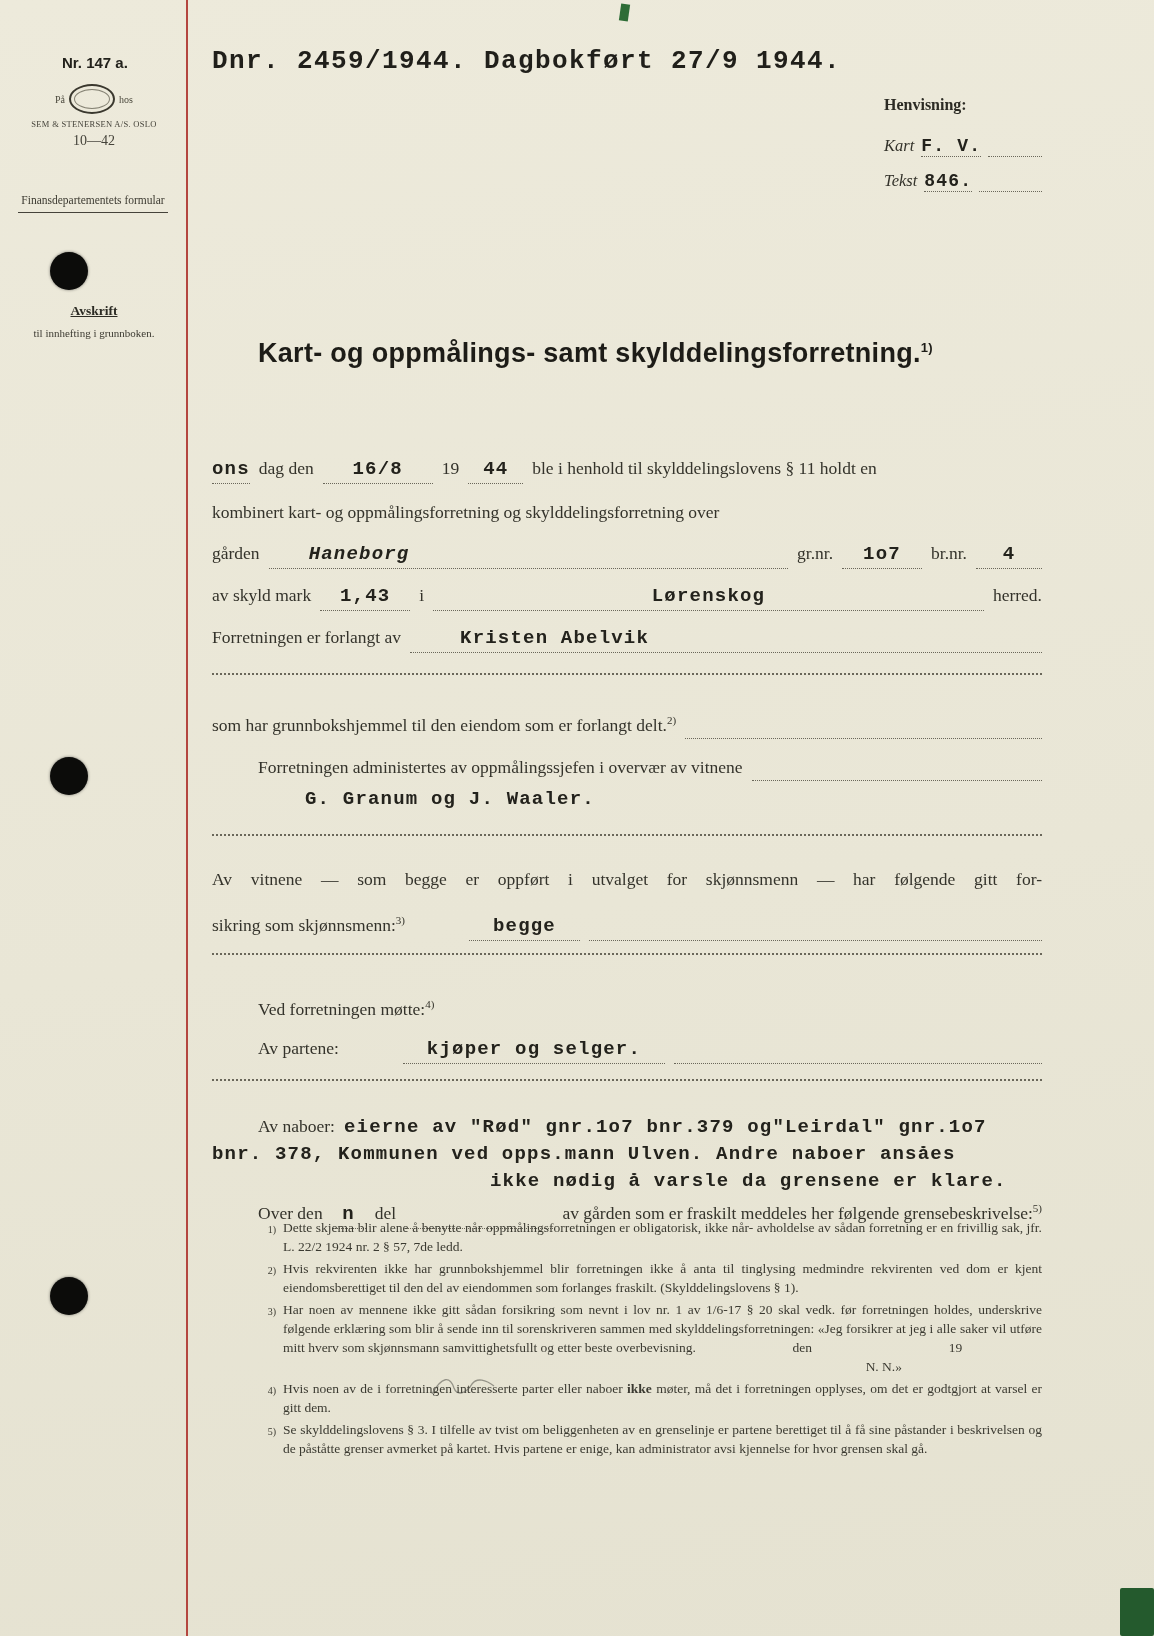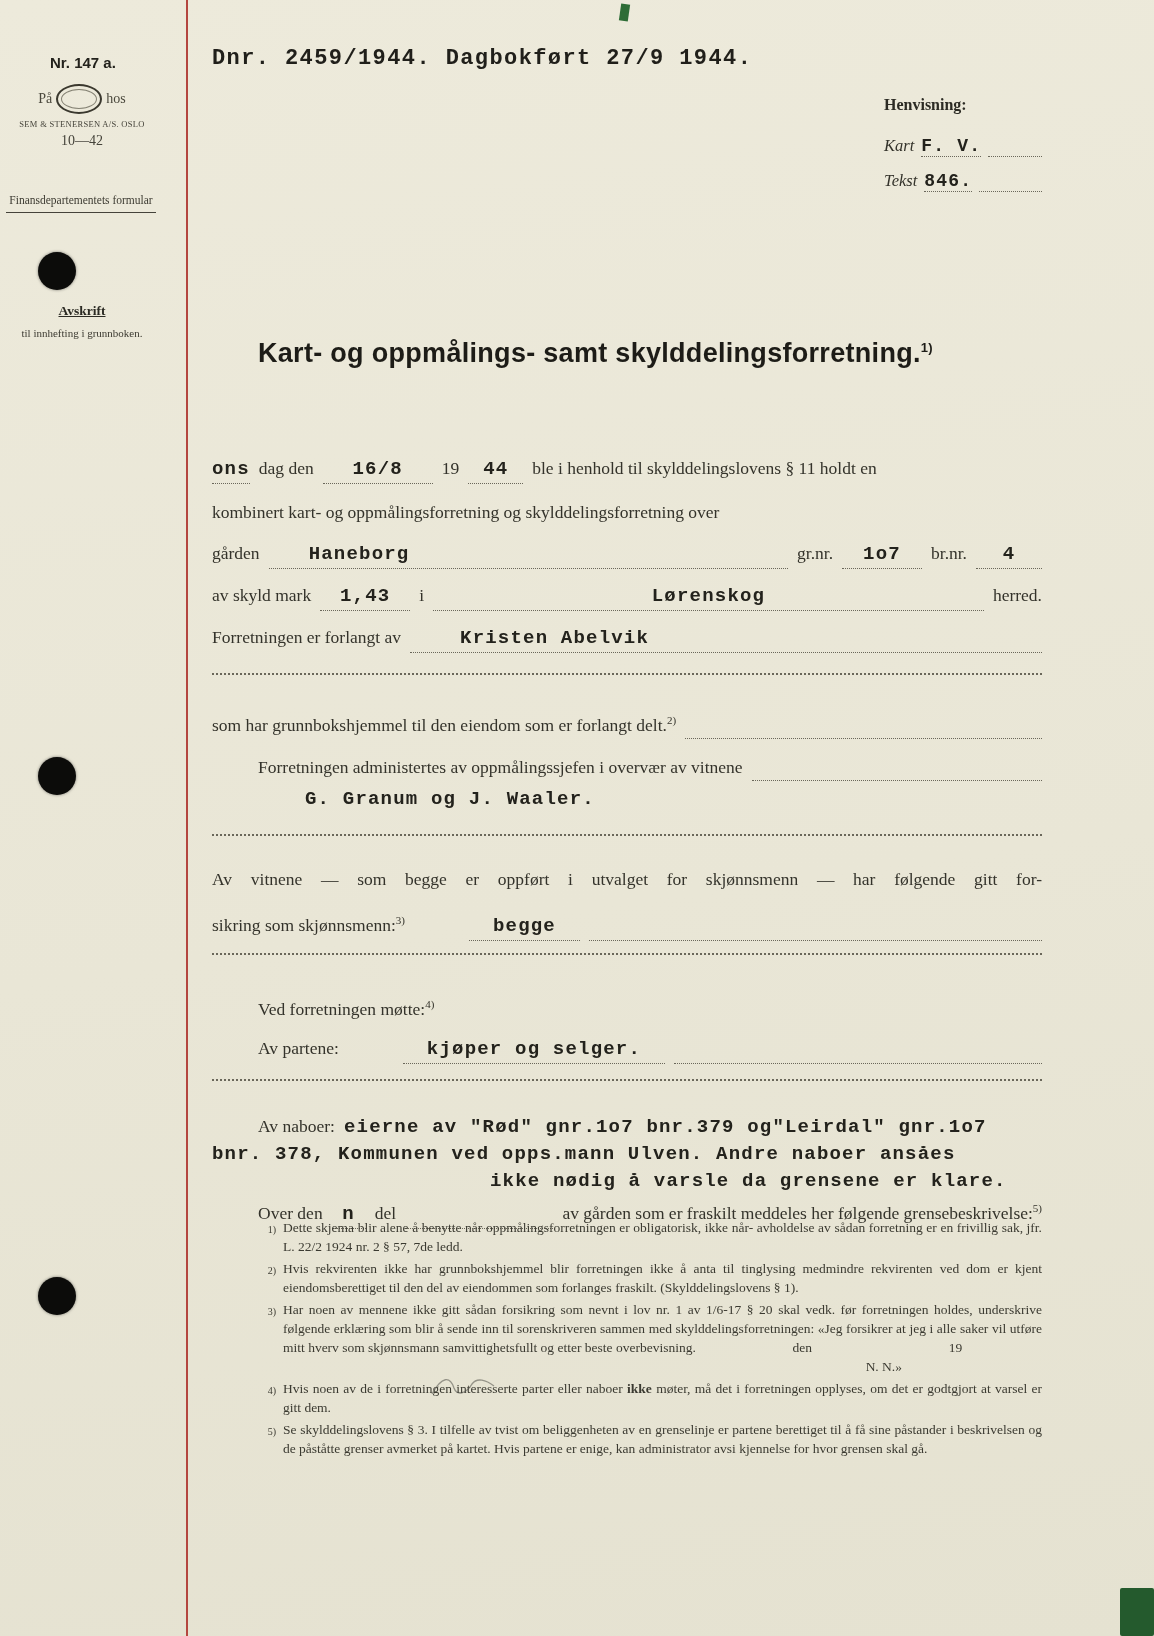--- a/index.html
+++ b/index.html
@@ -8,40 +8,40 @@
   body { width:1154px; height:1636px; }
 
   .page {
     position:relative; width:1154px; height:1636px; overflow:hidden;
     background:linear-gradient(172deg,#edeadb 0%, #e9e6d6 55%, #e5e2d1 100%);
     font-family:"Liberation Serif", serif; color:#34332b;
   }
 
   
   .red-rule { position:absolute; left:186px; top:0; width:2px; height:100%; background:#b4463f; }
-  .margin-col { position:absolute; left:0; top:0; width:164px; height:100%; }
+  .margin-col { position:absolute; left:12px; top:0; width:164px; height:100%; }
   .form-number { position:absolute; top:54px; left:50px; font-family:"Liberation Sans", sans-serif; font-weight:bold; font-size:15px; color:#23221c; }
-  .stamp-row { position:absolute; top:84px; left:0; width:100%; display:flex; justify-content:center; align-items:center; gap:4px; font-size:14px; color:#4a483c; }
+  .stamp-row { position:absolute; top:84px; left:0; width:100%; display:flex; justify-content:center; align-items:center; gap:4px; font-size:10px; color:#4a483c; }
   .oval { display:inline-block; width:46px; height:30px; border:2.5px solid #3a382e; border-radius:50%; position:relative; }
   .oval::after { content:""; position:absolute; inset:3px; border:1px solid #5a5748; border-radius:50%; opacity:.7; }
   .stamp-name { position:absolute; top:119px; left:0; width:100%; text-align:center; font-size:8.5px; letter-spacing:.3px; color:#45433a; }
   .stamp-code { position:absolute; top:133px; left:0; width:100%; text-align:center; font-size:14px; color:#45433a; }
   .dept { position:absolute; top:194px; left:6px; right:8px; text-align:center; font-size:11.5px; color:#3c3a31; padding-bottom:6px; border-bottom:1.5px solid #45433a; }
   .avskrift { position:absolute; top:303px; left:0; width:100%; text-align:center; font-weight:bold; font-size:13.5px; text-decoration:underline; color:#2c2b24; }
   .avskrift-note { position:absolute; top:327px; left:0; width:100%; text-align:center; font-size:11px; color:#3c3a31; }
   .hole { position:absolute; width:38px; height:38px; border-radius:50%; background:#0c0c0a; box-shadow:0 0 3px rgba(0,0,0,.5); }
   .hole-1 { left:38px; top:252px; }
   .hole-2 { left:38px; top:757px; }
   .hole-3 { left:38px; top:1277px; }
 
   
   .content { position:absolute; left:212px; top:0; width:830px; height:100%; }
 
   .typed { font-family:"Liberation Mono", monospace; font-weight:700; font-size:19px; letter-spacing:1.2px; color:#23221c; white-space:nowrap; }
-  .typed-lg { font-family:"Liberation Mono", monospace; font-weight:700; font-size:22px; letter-spacing:1.4px; color:#201f1a; }
+  .typed-lg { font-family:"Liberation Mono", monospace; font-weight:700; font-size:26px; letter-spacing:1.4px; color:#201f1a; }
 
   .journal { position:absolute; top:46px; left:0; }
 
   .reference { position:absolute; top:96px; left:672px; width:158px; }
   .ref-heading { font-weight:bold; font-size:16px; color:#2c2b24; }
   .ref-row { display:flex; align-items:baseline; gap:7px; margin-top:14px; }
   .ref-row.first { margin-top:22px; }
   .ref-label { font-style:italic; font-size:16.5px; white-space:nowrap; }
   .ref-value { font-size:18px; }
 
@@ -50,21 +50,21 @@
 
   .form { position:absolute; top:450px; left:0; width:830px; font-size:17.5px; }
   .row { display:flex; align-items:baseline; gap:9px; line-height:27px; }
   .row-block { line-height:27px; text-align:justify; text-align-last:justify; }
   .printed { white-space:nowrap; }
   sup { font-size:11px; vertical-align:super; }
   .fill { flex:1 1 auto; align-self:stretch; border-bottom:1.6px dotted #6a675a; }
   .slot { border-bottom:1.6px dotted #6a675a; text-align:center; }
   .slot.grow { flex:1 1 auto; }
   .slot.leftish { text-align:left; padding-left:50px; }
-  .slot.farm { text-align:left; padding-left:40px; }
+  .slot.farm { text-align:left; padding-left:40px;font-style:italic; }
   .w34 { width:34px; } .w55 { width:55px; } .w66 { width:66px; } .w80 { width:80px; } .w90 { width:90px; } .w110 { width:110px; }
   .dotted-row { height:0; border-bottom:2px dotted #6a675a; }
   .indent { margin-left:46px; }
   .pad-sides { padding:0 24px; }
 
   .mt5{margin-top:5px;} .mt13{margin-top:13px;} .mt14{margin-top:14px;} .mt15{margin-top:15px;}
   .mt20{margin-top:20px;} .mt21{margin-top:21px;} .mt12{margin-top:12px;} .mt30{margin-top:30px;}
   .mt32{margin-top:32px;} .mt36{margin-top:36px;} .mt28{margin-top:32px;} .mt0{margin-top:0;}
   .ml93 { margin-left:93px;text-align:center; } .ml278 { margin-left:278px; } .ml55 { margin-left:55px; }
 

